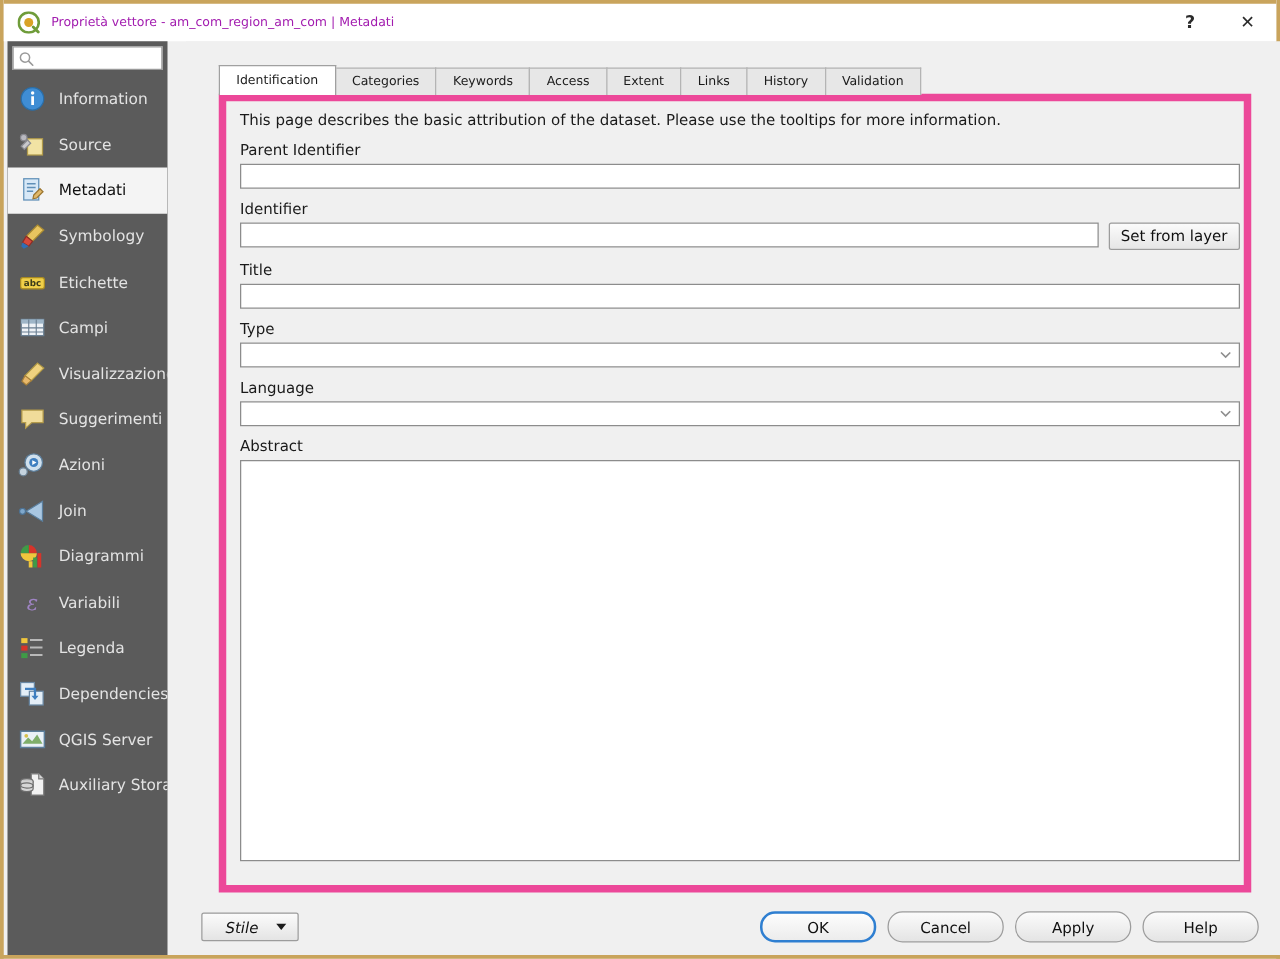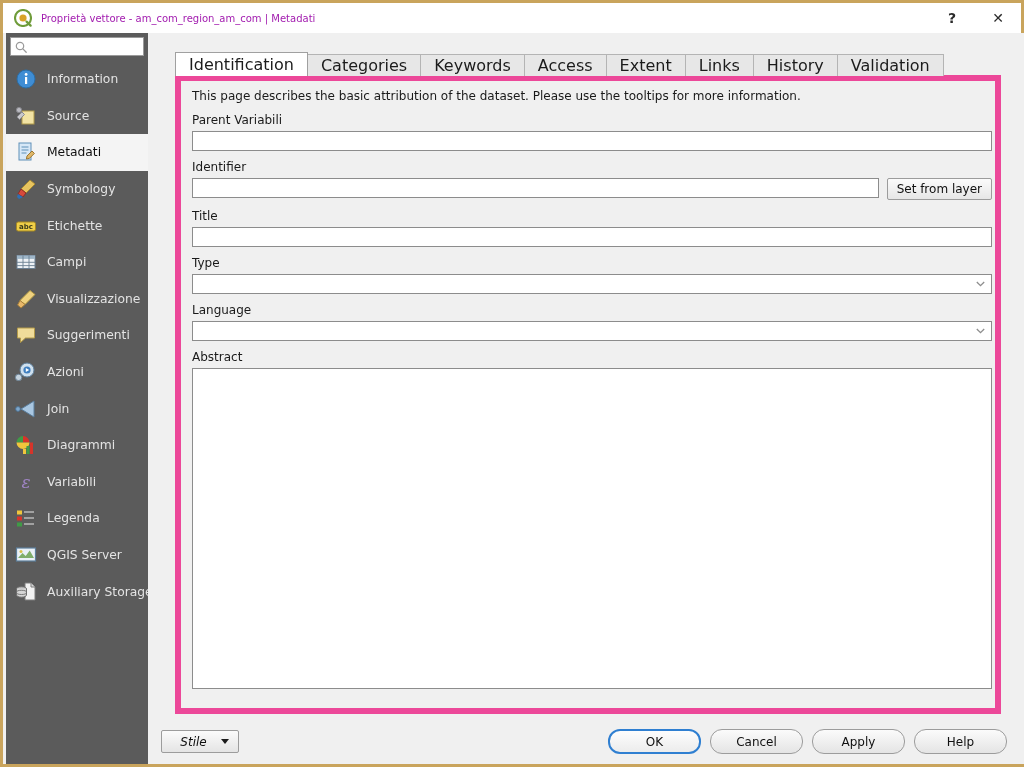--- a/index.html
+++ b/index.html
@@ -68,21 +68,21 @@
     color: #2a2a2a;
     cursor: default;
   }
   .win-btn.help-btn { font-size: 14px; font-weight: bold; }
 
   
   .sidebar {
     position: absolute;
     left: 3px;
     top: 33px;
-    width: 142px;
+    width: 128px;
     height: 731px;
     background: #5b5b5b;
     box-sizing: border-box;
     overflow: hidden;
   }
   .search-wrap {
     position: relative;
     margin: 4px 4px 5px 4px;
     height: 19px;
     background: #ffffff;
@@ -150,21 +150,21 @@
     top: 19px;
     height: 24px;
     display: flex;
     align-items: flex-end;
     z-index: 3;
   }
   .tab {
     height: 22px;
     line-height: 22px;
     padding: 0 13px;
-    font-size: 16px;
+    font-size: 10px;
     color: #1b1b1b;
     background: #e7e7e7;
     border: 1px solid #b4b4b4;
     border-bottom: none;
     margin-right: -1px;
     box-sizing: border-box;
     white-space: nowrap;
     cursor: default;
   }
   .tab.active {
@@ -508,20 +508,31 @@
         <svg width="24" height="24" viewBox="0 0 24 24">
           <rect x="3" y="4.5" width="5" height="4" fill="#f0c63c"></rect>
           <rect x="3" y="10.5" width="5" height="4" fill="#d6342a"></rect>
           <rect x="3" y="16.5" width="5" height="4" fill="#3f9b46"></rect>
           <path d="M10 6h10M10 12h10M10 18h10" stroke="#b9b9b9" stroke-width="1.6"></path>
         </svg>
       </span>
       <span class="nav-label">Legenda</span>
     </div>
 
+    <div class="nav-item">
+      <span class="nav-icon">
+        <svg width="24" height="24" viewBox="0 0 24 24">
+          <rect x="2.5" y="3" width="11" height="11" fill="#e4eef7" stroke="#6a88a4" stroke-width="1"></rect>
+          <rect x="9.5" y="10" width="11" height="11" fill="#e4eef7" stroke="#6a88a4" stroke-width="1"></rect>
+          <path d="M6 8 h8 v6" stroke="#3f7fc0" stroke-width="1.8" fill="none"></path>
+          <path d="M11.2 13.5 L14 17 L16.8 13.5z" fill="#3f7fc0"></path>
+        </svg>
+      </span>
+      <span class="nav-label">Dependencies</span>
+    </div>
 
     <div class="nav-item">
       <span class="nav-icon">
         <svg width="24" height="24" viewBox="0 0 24 24">
           <rect x="2.5" y="5" width="19" height="13" fill="#eaf1f7" stroke="#5d7f9c" stroke-width="1.2"></rect>
           <path d="M4 15 l4.5 -5 3.2 3 4 -5.5 L20 15z" fill="#7fae6a"></path>
           <circle cx="7" cy="8.6" r="1.5" fill="#d8c04a"></circle>
         </svg>
       </span>
       <span class="nav-label">QGIS Server</span>
@@ -552,21 +563,21 @@
       <div class="tab">Links</div>
       <div class="tab">History</div>
       <div class="tab">Validation</div>
     </div>
 
     <div class="tabpanel">
       <div class="tabpanel-inner">
 
         <p class="intro-text">This page describes the basic attribution of the dataset. Please use the tooltips for more information.</p>
 
-        <p class="field-label">Parent Variabili</p>
+        <p class="field-label">Parent Identifier</p>
         <input class="text-input" type="text" value="" placeholder="" style="">
 
         <p class="field-label">Identifier</p>
         <div class="row">
           <input class="text-input" type="text" value="" placeholder="" style="">
           <button class="btn">Set from layer</button>
         </div>
 
         <p class="field-label">Title</p>
         <input class="text-input" type="text" value="" placeholder="" style="">

